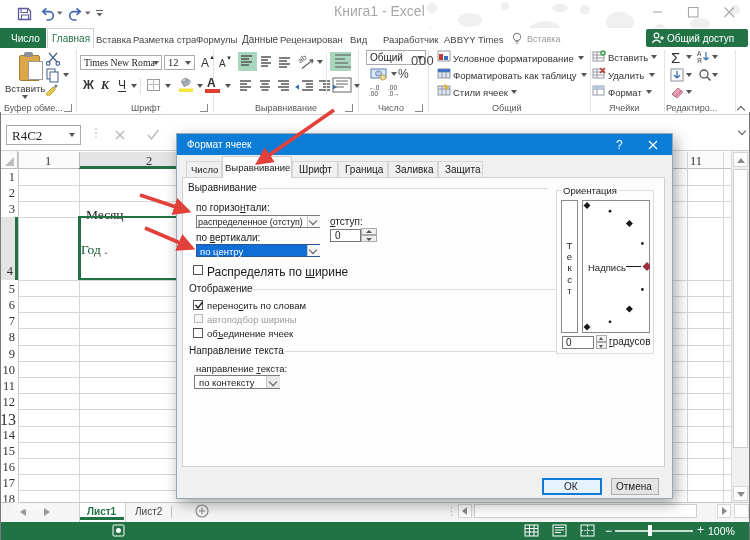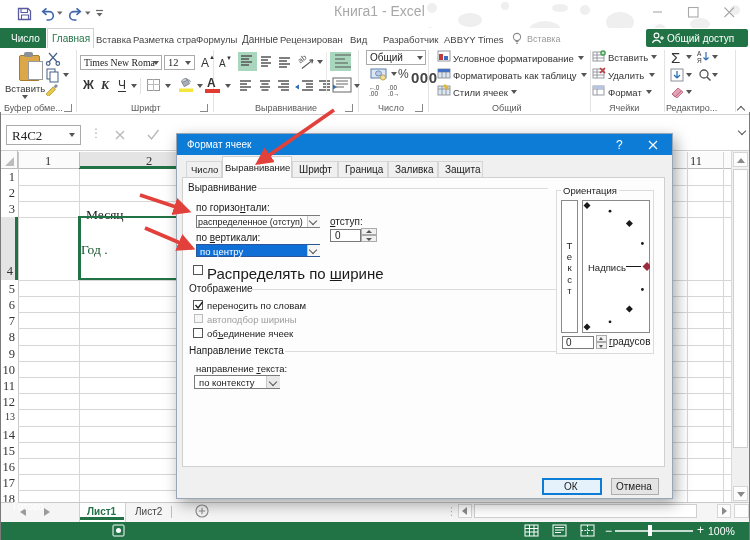--- a/index.html
+++ b/index.html
@@ -215,21 +215,21 @@
 <div class="a" style="left:366px;top:50px;width:60px;height:15px;border:1px solid #ababab;box-sizing:border-box;background:#fff"></div>
 <div class="t" style="left:370px;top:53px;color:#222">Общий</div>
 <div class="dd" style="left:417px;top:56px"></div>
 <svg class="a" style="left:370px;top:67px" width="20" height="14" viewBox="0 0 20 14">
 <rect x="1" y="2" width="15" height="9" fill="#dce7f3" stroke="#5b7fae" stroke-width="1"></rect>
 <ellipse cx="8.5" cy="6.5" rx="3" ry="2.6" fill="#b9cce4" stroke="#5b7fae" stroke-width="0.8"></ellipse>
 <circle cx="13" cy="10.5" r="2.6" fill="#f0dc9e" stroke="#b59a30" stroke-width="0.8"></circle>
 </svg>
 <div class="dd" style="left:391px;top:72px"></div>
 <div class="t" style="left:398px;top:68px;font-size:12px;color:#444">%</div>
-<div class="t" style="left:411px;top:70px;font-size:15px;font-weight:bold;color:#444;letter-spacing:0.5px">000</div>
+<div class="t" style="left:411px;top:54px;font-size:13px;font-weight:normal;color:#444;letter-spacing:0.5px">000</div>
 <svg class="a" style="left:368px;top:84px" width="40" height="14" viewBox="0 0 40 14">
 <g font-size="6.5" fill="#444" font-family="Liberation Sans">
 <text x="1" y="6">←</text>
         <text x="6" y="5.5">.0</text>
         <text x="1" y="12">.00</text>
 <text x="20" y="5.5">.00</text>
         <text x="25" y="12">→</text>
         <text x="20" y="12">.0</text>
 </g>
 </svg>
@@ -364,21 +364,21 @@
 <div class="t serif" style="left:0;top:203px;width:15px;text-align:right;font-size:12.5px;color:#333">3</div>
 <div class="t serif" style="left:0;top:265px;width:13px;text-align:right;font-size:12.5px;color:#333">4</div>
 <div class="t serif" style="left:0;top:283px;width:15px;text-align:right;font-size:12.5px;color:#333">5</div>
 <div class="t serif" style="left:0;top:299px;width:15px;text-align:right;font-size:12.5px;color:#333">6</div>
 <div class="t serif" style="left:0;top:315px;width:15px;text-align:right;font-size:12.5px;color:#333">7</div>
 <div class="t serif" style="left:0;top:331px;width:15px;text-align:right;font-size:12.5px;color:#333">8</div>
 <div class="t serif" style="left:0;top:348px;width:15px;text-align:right;font-size:12.5px;color:#333">9</div>
 <div class="t serif" style="left:0;top:364px;width:15px;text-align:right;font-size:12.5px;color:#333">10</div>
 <div class="t serif" style="left:0;top:380px;width:15px;text-align:right;font-size:12.5px;color:#333">11</div>
 <div class="t serif" style="left:0;top:396px;width:15px;text-align:right;font-size:12.5px;color:#333">12</div>
-<div class="t serif" style="left:0;top:412px;width:15px;text-align:right;font-size:10px;color:#333">13</div>
+<div class="t serif" style="left:0;top:412px;width:15px;text-align:right;font-size:16px;color:#333">13</div>
 <div class="t serif" style="left:0;top:429px;width:15px;text-align:right;font-size:12.5px;color:#333">14</div>
 <div class="t serif" style="left:0;top:445px;width:15px;text-align:right;font-size:12.5px;color:#333">15</div>
 <div class="t serif" style="left:0;top:461px;width:15px;text-align:right;font-size:12.5px;color:#333">16</div>
 <div class="t serif" style="left:0;top:477px;width:15px;text-align:right;font-size:12.5px;color:#333">17</div>
 <div class="t serif" style="left:0;top:493px;width:15px;text-align:right;font-size:12.5px;color:#333">18</div>
 
 <div class="t serif" style="left:86px;top:208px;font-size:13.5px;color:#222">Месяц</div>
 <div class="t serif" style="left:81px;top:243px;font-size:13.5px;color:#14532d">Год .</div>
 <div class="a" style="left:79px;top:215.5px;width:99px;height:2.5px;background:#217346"></div>
 <div class="a" style="left:79px;top:277.5px;width:99px;height:2.5px;background:#217346"></div>
@@ -473,21 +473,21 @@
 <div class="a" style="left:361px;top:228px;width:16px;height:7px;background:#f0f0f0;border:1px solid #ababab;box-sizing:border-box"></div>
 <div class="a" style="left:361px;top:235px;width:16px;height:7px;background:#f0f0f0;border:1px solid #ababab;box-sizing:border-box"></div>
 <div class="a" style="left:366px;top:230px;width:0;height:0;border-left:3px solid transparent;border-right:3px solid transparent;border-bottom:3.5px solid #555"></div>
 <div class="a" style="left:366px;top:238px;width:0;height:0;border-left:3px solid transparent;border-right:3px solid transparent;border-top:3.5px solid #555"></div>
 <div class="t" style="left:196px;top:233px;color:#1a1a1a">по <u>в</u>ертикали:</div>
 <div class="a" style="left:196px;top:244px;width:124px;height:13px;border:1px solid #2b579a;box-sizing:border-box;background:#0f6fd7"></div>
 <div class="t" style="left:200px;top:247px;font-size:9.5px;color:#fff">по центру</div>
 <div class="a" style="left:307px;top:245px;width:12px;height:11px;background:#f6f6f6;border-left:1px solid #c8c8c8"></div>
 <div class="chev" style="left:310px;top:247px"></div>
 <div class="a" style="left:193px;top:265px;width:10px;height:10px;border:1px solid #555;box-sizing:border-box;background:#fff"></div>
-<div class="t" style="left:207px;top:266px;color:#1a1a1a;font-size:15px">Распределять по <u>ш</u>ирине</div>
+<div class="t" style="left:207px;top:266px;color:#1a1a1a;font-size:12px">Распределять по <u>ш</u>ирине</div>
 <div class="t" style="left:189px;top:284px;color:#1a1a1a">Отображение</div>
 <div class="gl" style="left:252px;top:289px;width:304px;height:1px;background:#dcdcdc"></div>
 <div class="a" style="left:193px;top:300px;width:10px;height:10px;border:1px solid #555;box-sizing:border-box;background:#fff"></div>
 <svg class="a" style="left:193px;top:299px" width="12" height="12" viewBox="0 0 12 12">
       <path d="M2.5 6 l2.5 3 4.5 -6" stroke="#1a1a1a" stroke-width="1.3" fill="none"></path>
     </svg>
 <div class="t" style="left:207px;top:301px;color:#1a1a1a;font-size:9.5px">перено<u>с</u>ить по словам</div>
 <div class="a" style="left:194px;top:314px;width:9px;height:9px;border:1px solid #bcbcbc;box-sizing:border-box;background:#f6f6f6"></div>
 <div class="t" style="left:207px;top:315px;color:#a0a0a0;font-size:9.5px">автоподбор ширины</div>
 <div class="a" style="left:193px;top:328px;width:10px;height:10px;border:1px solid #555;box-sizing:border-box;background:#fff"></div>

